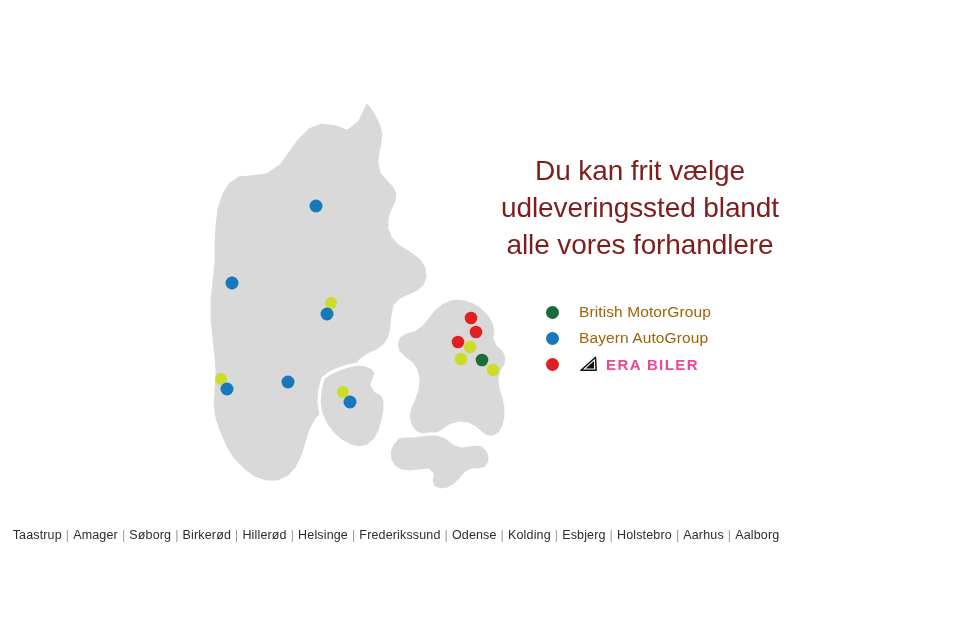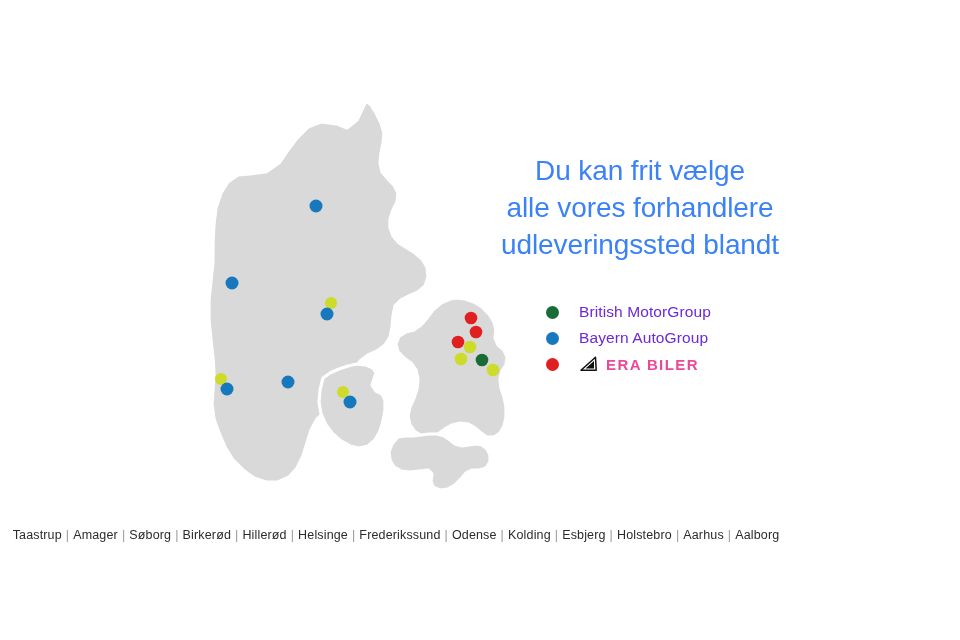--- a/index.html
+++ b/index.html
@@ -38,21 +38,21 @@
   #headline {
     position: absolute;
     left: 455px;
     top: 152px;
     width: 370px;
     text-align: center;
     font-family: "Liberation Sans", sans-serif;
     font-size: 28px;
     line-height: 1.33;
     font-weight: 500;
-    color: #3b82f6;
+    color: #7f1d1d;
     letter-spacing: -0.1px;
   }
   #headline .hl-line { display: block; white-space: nowrap; }
 
   
   #legend {
     position: absolute;
     left: 546px;
     top: 299px;
     width: 300px;
@@ -66,21 +66,21 @@
   .legend-dot {
     width: 13px;
     height: 13px;
     border-radius: 50%;
     flex: 0 0 13px;
     margin-right: 20px;
   }
   .legend-label {
     font-family: "Liberation Sans", sans-serif;
     font-size: 15.5px;
-    color: #6d28d9;
+    color: #a16207;
     letter-spacing: 0.1px;
     white-space: nowrap;
   }
   .legend-logo {
     display: flex;
     align-items: center;
     white-space: nowrap;
   }
   .logo-mark {
     flex: 0 0 auto;
@@ -198,22 +198,22 @@
         <circle cx="470" cy="347" r="6.3" fill="#cddb2a"></circle>
         <circle cx="461" cy="359" r="6.3" fill="#cddb2a"></circle>
         <circle cx="482" cy="360" r="6.3" fill="#1a6b36"></circle>
         <circle cx="493" cy="370" r="6.3" fill="#cddb2a"></circle>
       </g>
     </svg>
   </div>
 
   <div id="headline">
     <span class="hl-line">Du kan frit vælge</span>
+    <span class="hl-line">udleveringssted blandt</span>
     <span class="hl-line">alle vores forhandlere</span>
-    <span class="hl-line">udleveringssted blandt</span>
   </div>
 
   <div id="legend">
 
     <div class="legend-row">
       <span class="legend-dot" style="background:#1a6b36"></span>
       <span class="legend-label">British MotorGroup</span>
     </div>
 
     <div class="legend-row">

